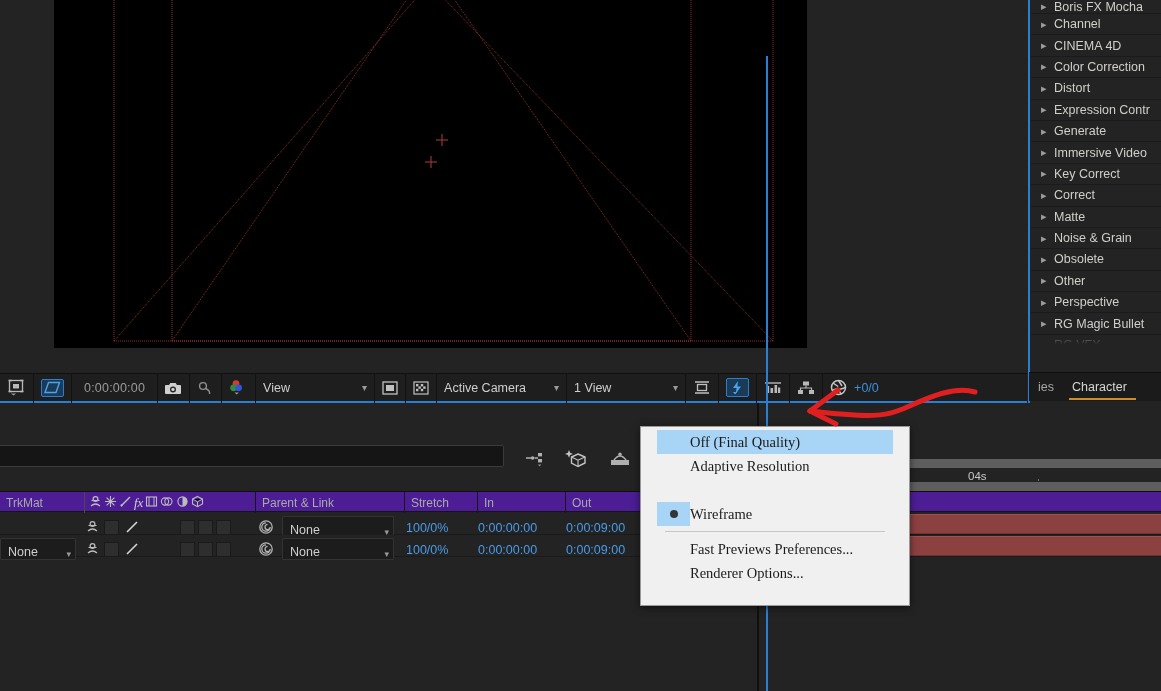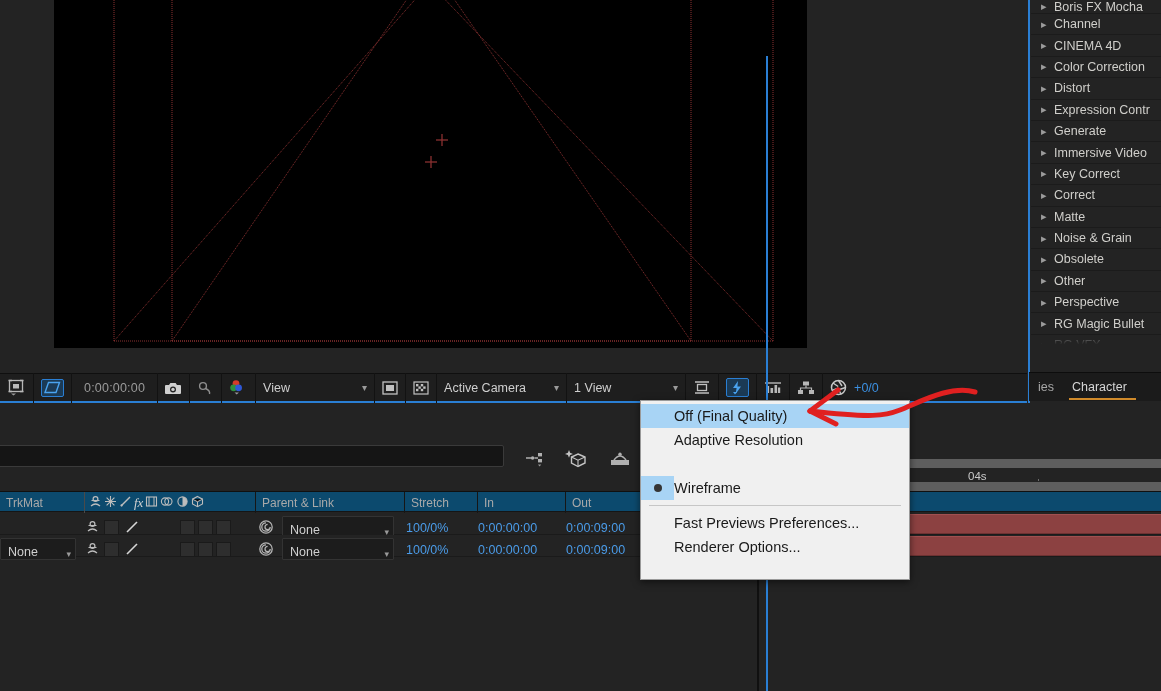--- a/index.html
+++ b/index.html
@@ -108,21 +108,21 @@
     background:#151515; border:1px solid #3a3a3a; border-radius:2px;
   }
   .tl-tool{
     position:absolute; top:450px; width:28px; height:26px;
     display:flex; align-items:center; justify-content:center;
   }
 
   
   #tl-colheader{
     position:absolute; left:0; top:88px; width:1161px; height:21px;
-    background:#0c4a6e; border-top:1px solid #101010; border-bottom:1px solid #151515;
+    background:#4c1d95; border-top:1px solid #101010; border-bottom:1px solid #151515;
     color:#a9a9a9; font-size:12px;
   }
   .colh{
     position:absolute; top:0; height:21px; display:flex; align-items:center;
     padding-left:6px; white-space:nowrap;
   }
   .colh.sep{ border-left:1px solid #161616; }
 
   .switch-icons{
     position:absolute; left:84px; top:0; height:21px;
@@ -186,26 +186,27 @@
     position:absolute; left:766px; top:56px; width:2px; height:635px;
     background:#2a7fd4;
   }
   #playhead-divider{
     position:absolute; left:757px; top:0; width:2px; height:288px;
     background:#101010;
   }
 
   
   #fastprev-menu{
-    position:absolute; left:640px; top:400px; width:270px; height:180px;
+    position:absolute; left:640px; top:426px; width:270px; height:180px;
     background:#f0f0f0; border:1px solid #9a9a9a;
     box-shadow:0 2px 7px rgba(0,0,0,.55);
-    padding:3px 0;
+    padding:3px 16px;
     font-size:14.5px; color:#1a1a1a;
     z-index:40;
+    font-family:Liberation Serif, serif;
   }
   .menu-item{
     height:24px; display:flex; align-items:center;
     padding-left:0; cursor:default;
   }
   .menu-item .bullet-col{
     width:33px; height:24px; flex:none;
     display:flex; align-items:center; justify-content:center;
   }
   .menu-item .bullet-col.checked{ background:#a8d4f5; }

